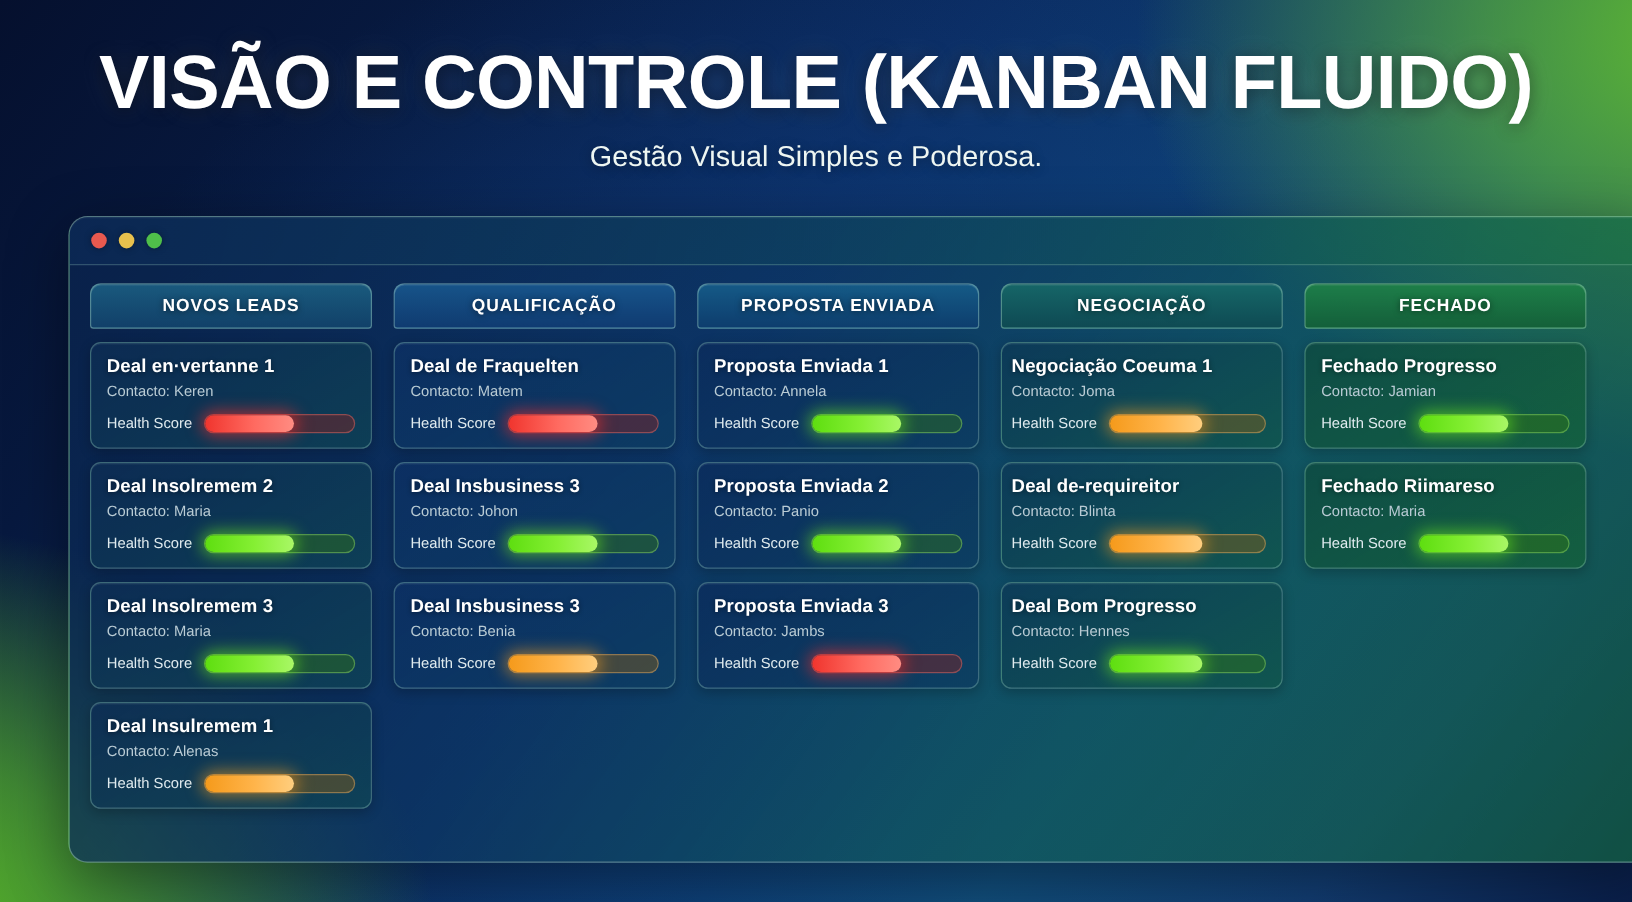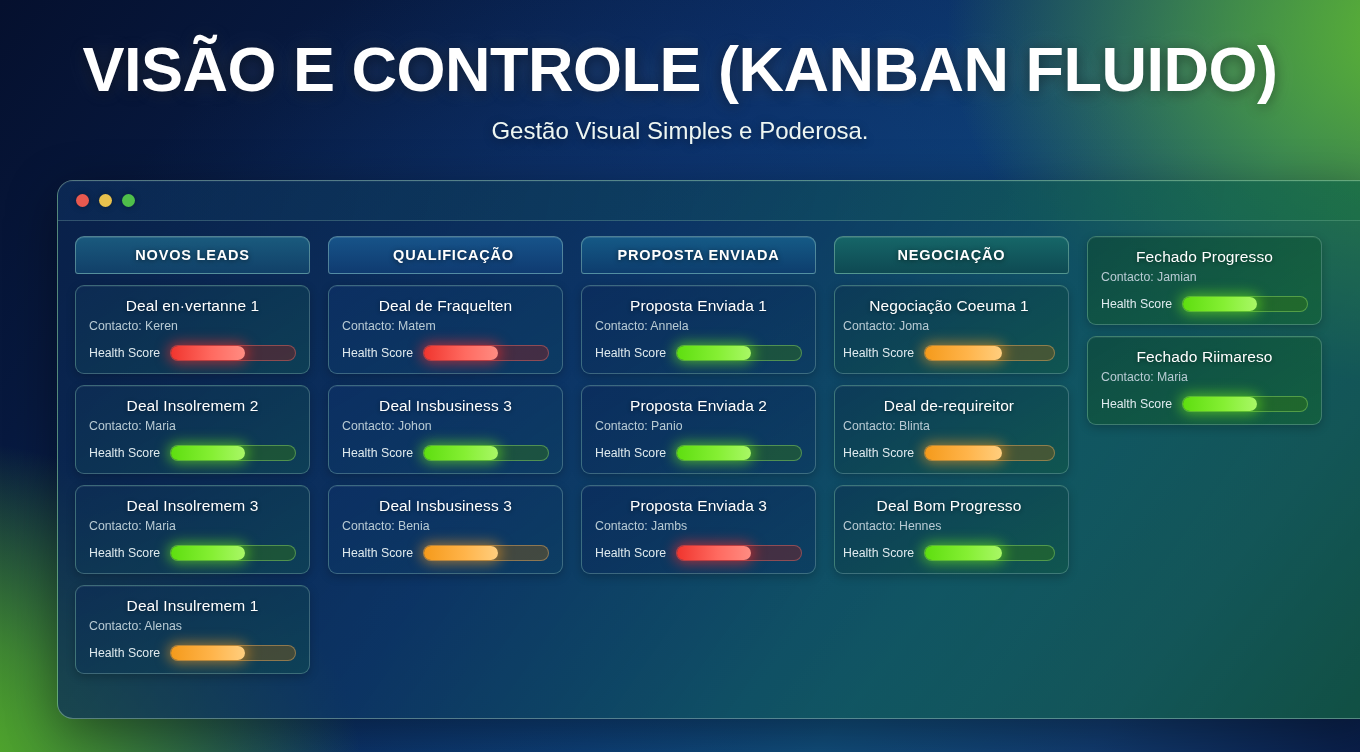--- a/index.html
+++ b/index.html
@@ -94,24 +94,23 @@
     padding:11px 13px 12px 13px;
     box-shadow:inset 0 1px 0 rgba(255,255,255,0.07), 0 3px 10px rgba(0,0,0,0.22);
   }
   .column:nth-child(1) .card { background:linear-gradient(150deg, rgba(13,45,85,0.78), rgba(15,72,84,0.66)); }
   .column:nth-child(2) .card { background:linear-gradient(150deg, rgba(12,48,100,0.80), rgba(13,62,98,0.68)); }
   .column:nth-child(3) .card { background:linear-gradient(150deg, rgba(11,44,92,0.80), rgba(12,58,96,0.68)); }
   .column:nth-child(4) .card { background:linear-gradient(150deg, rgba(12,56,86,0.78), rgba(16,86,72,0.66));padding-left:8px; }
   .column:nth-child(5) .card { background:linear-gradient(150deg, rgba(14,74,62,0.78), rgba(20,100,54,0.66)); }
 
   .card-title {
-    font-size:15.5px; color:#ffffff; font-weight:400;
+    font-size:15.5px; color:#ffffff; font-weight:700;
     letter-spacing:0.1px;
     text-shadow:0 1px 4px rgba(0,0,0,0.45);
-    text-align:center;
   }
   .card-contact {
     margin-top:4px;
     font-size:12.3px; color:#b9cbd4; font-weight:400;
   }
   .card-score {
     margin-top:12px;
     display:flex; align-items:center; gap:10px;
   }
   .score-label { font-size:12.3px; color:#dfeaee; white-space:nowrap; }
@@ -326,20 +325,21 @@
               <div class="card-score">
                 <span class="score-label">Health Score</span>
                 <div class="bar-track lime">
                   <div class="bar-fill lime" style="width: 60%;"></div>
                 </div>
               </div>
             </div>
           </div>
         </div>
         <div class="column">
+          <div class="col-header">FECHADO</div>
           <div class="col-body">
             <div class="card">
               <div class="card-title">Fechado Progresso</div>
               <div class="card-contact">Contacto: Jamian</div>
               <div class="card-score">
                 <span class="score-label">Health Score</span>
                 <div class="bar-track lime">
                   <div class="bar-fill lime" style="width: 60%;"></div>
                 </div>
               </div>

